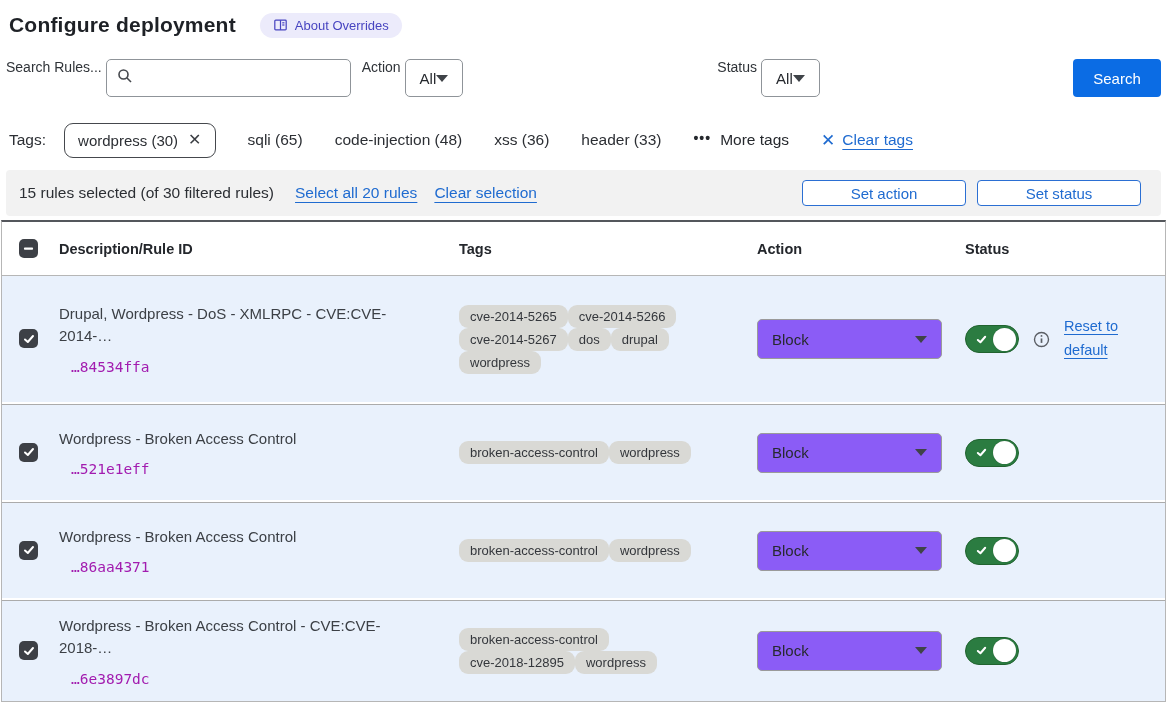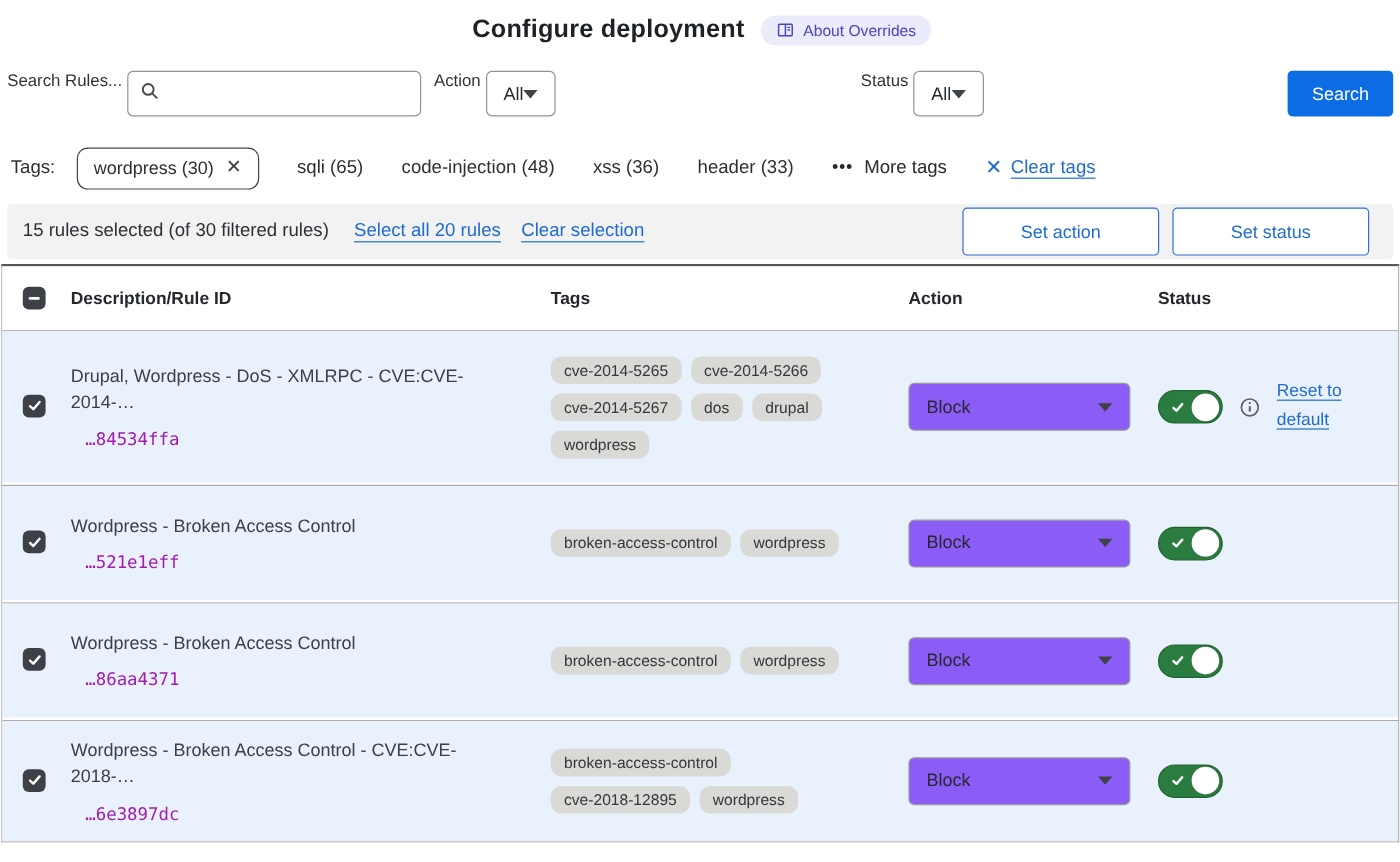--- a/index.html
+++ b/index.html
@@ -1,21 +1,21 @@
 <!DOCTYPE html>
 <html><head>
 <meta charset="utf-8">
 <style>
   * { box-sizing: border-box; margin: 0; padding: 0; }
   html, body { width: 1167px; height: 718px; overflow: hidden; background: #fff; }
   body { font-family: "Liberation Sans", "DejaVu Sans", sans-serif; color: #33373c; }
   .page { width: 1167px; height: 718px; padding: 8px 6px 0 6px; position: relative; }
 
   
-  .title-row { display: flex; align-items: center; gap: 14px; padding-left: 3px; height: 34px; justify-content: center; }
+  .title-row { display: flex; align-items: center; gap: 24px; padding-left: 3px; height: 34px; }
   .page-title { font-size: 21px; font-weight: 700; color: #1e2126; letter-spacing: .2px; }
   .about-badge { display: inline-flex; align-items: center; gap: 7px; background: #ecebfb; color: #4744c0;
     border: none; border-radius: 13px; padding: 5px 13px; font-size: 13px; cursor: pointer; font-family: inherit; }
   .about-badge svg { display: block; }
 
   
   .filters { display: flex; align-items: flex-end; gap: 7px; margin-top: 17px; }
   .field { display: flex; flex-direction: row; gap: 4px; flex: 1 1 0; }
   .field-label { font-size: 14px; color: #2f3338; }
   .text-input-wrap { display: flex; align-items: center; height: 38px; border: 1px solid #8f9499; border-radius: 5px; background: #fff; padding: 0 10px; gap: 8px; }
@@ -34,36 +34,36 @@
   .more-dots { letter-spacing: 1px; font-weight: 700; font-size: 14px; position: relative; top: -2px; }
   .clear-tags { display: inline-flex; align-items: center; gap: 7px; color: #1f6bd0; cursor: pointer; }
   .clear-tags .x-icon { font-size: 17px; text-decoration: none; }
   .clear-tags .link-text { text-decoration: underline; text-underline-offset: 4px; }
 
   
   .selection-bar { margin-top: 10px; height: 46px; background: #f2f2f2; border-radius: 4px; display: flex; align-items: center; padding: 0 20px 0 13px; font-size: 15.5px; color: #2c2f34; }
   .selection-links { display: flex; align-items: center; gap: 17px; margin-left: 21px; }
   .blue-link { color: #1f6bd0; text-decoration: underline; text-underline-offset: 4px; cursor: pointer; }
   .selection-actions { margin-left: auto; display: flex; gap: 11px; }
-  .btn-outline { width: 164px; height: 40px; background: #fff; border: 1px solid #2b6fd3; border-radius: 4px; color: #1f6bd0; font-size: 15px; cursor: pointer; font-family: inherit; }
+  .btn-outline { width: 164px; height: 26px; background: #fff; border: 1px solid #2b6fd3; border-radius: 4px; color: #1f6bd0; font-size: 15px; cursor: pointer; font-family: inherit; }
 
   
   .rules-table { margin: 4px -5px 0 -5px; border: 1px solid #b6b6b6; border-top: 2px solid #54575c; background: #fff; }
   .grid-row { display: grid; grid-template-columns: 42px 400px 298px 208px 1fr; align-items: center; }
   .thead { height: 54px; background: #fff; border-bottom: 1px solid #b6b6b6; }
   .th { font-size: 14.5px; font-weight: 700; color: #24272c; padding-left: 15px; }
   .cell-check { padding-left: 17px; }
   .checkbox { width: 19px; height: 19px; background: #3d4046; border-radius: 5px; display: inline-flex; align-items: center; justify-content: center; cursor: pointer; }
   .rule-row { background: #e9f1fc; min-height: 95px; padding: 14px 0; }
   .rule-row.first { min-height: 126px; }
   .row-gap { height: 3px; background: #fff; border-bottom: 1px solid #ababab; }
   .desc-cell { padding-left: 15px; padding-right: 20px; }
   .rule-desc { font-size: 15px; color: #3c4046; line-height: 1.45; }
   .rule-id { font-family: "DejaVu Sans Mono", monospace; font-size: 14.5px; color: #a21caf; margin-top: 12px; margin-left: 12px; }
-  .tags-cell { padding-left: 15px; padding-right: 28px; display: flex; flex-wrap: wrap; gap: 8px; }
+  .tags-cell { padding-left: 15px; padding-right: 28px; display: flex; flex-wrap: wrap; }
   .pill { background: #d9d9d5; color: #34373c; font-size: 13px; border-radius: 9px; padding: 4px 11px; white-space: nowrap; }
   .action-cell { padding-left: 15px; }
   .row-select { width: 185px; height: 40px; display: flex; align-items: center; justify-content: space-between; border: 1px solid #9a9a9a; border-radius: 5px; background: #8b5cf6; padding: 0 14px; font-size: 15px; color: #26292e; cursor: pointer; }
   .status-cell { padding-left: 15px; display: flex; align-items: center; gap: 14px; }
   .toggle { width: 54px; height: 28px; border-radius: 14px; background: #2b7c41; border: 1px solid #21632f; position: relative; display: inline-flex; align-items: center; cursor: pointer; flex: 0 0 auto; }
   .toggle .tick { margin-left: 10px; }
   .toggle .knob { position: absolute; right: 2px; width: 23px; height: 23px; background: #fff; border-radius: 50%; box-shadow: 0 0 1px rgba(0,0,0,.4); }
   .info-icon { flex: 0 0 auto; cursor: pointer; display: inline-flex; }
   .reset-link { width: 62px; font-size: 14.5px; line-height: 1.65; color: #1f6bd0; text-decoration: underline; text-underline-offset: 3px; cursor: pointer; }
 </style>

